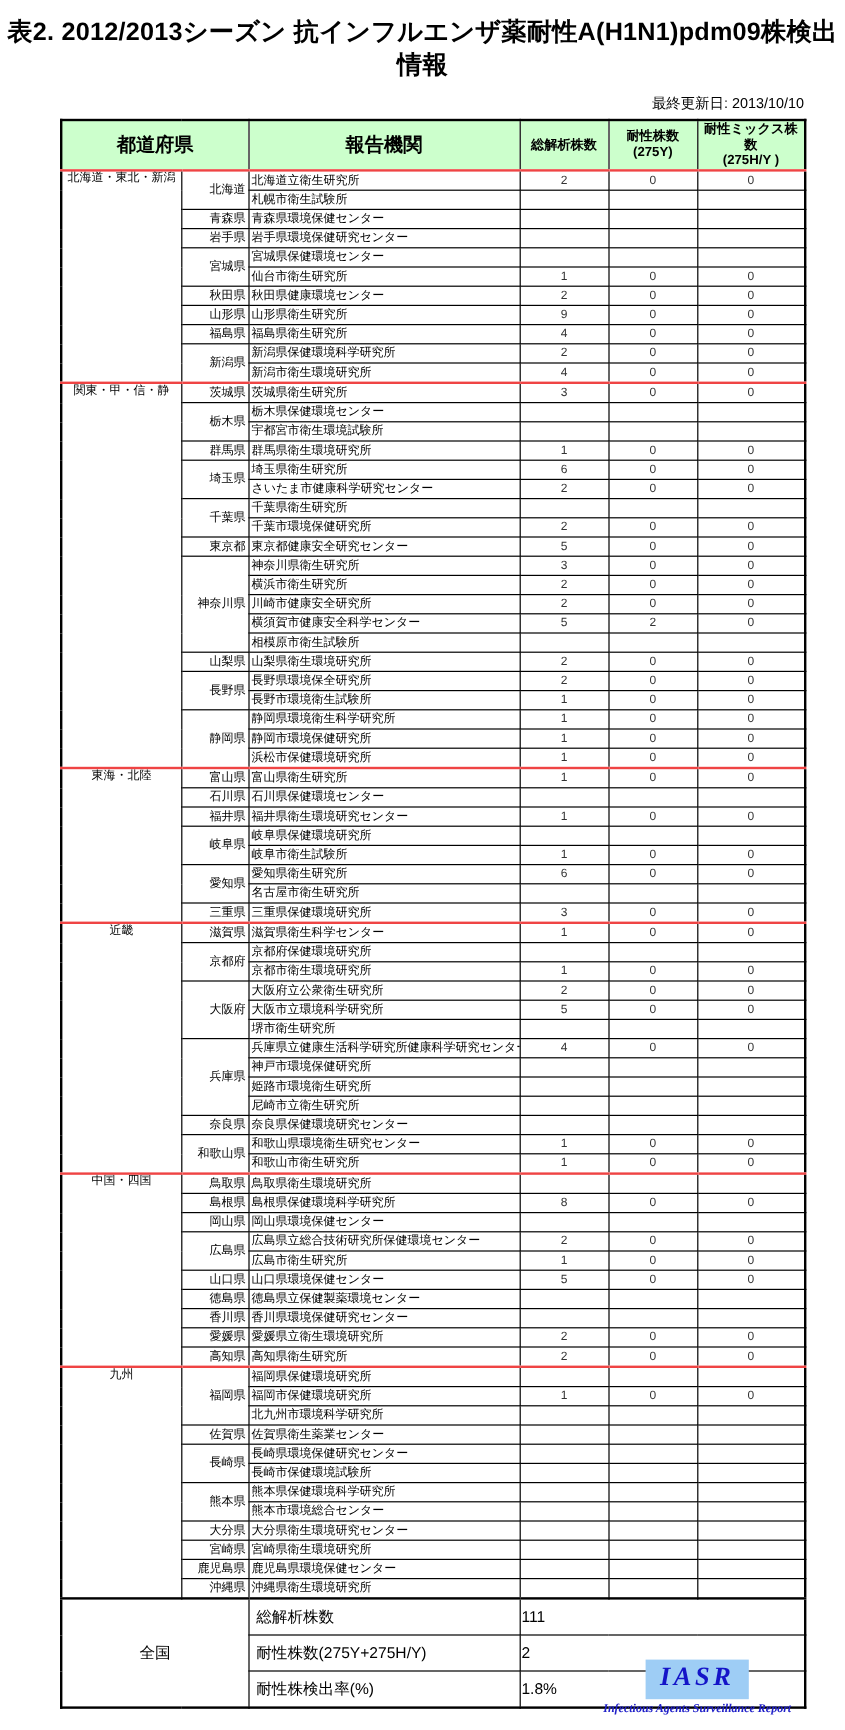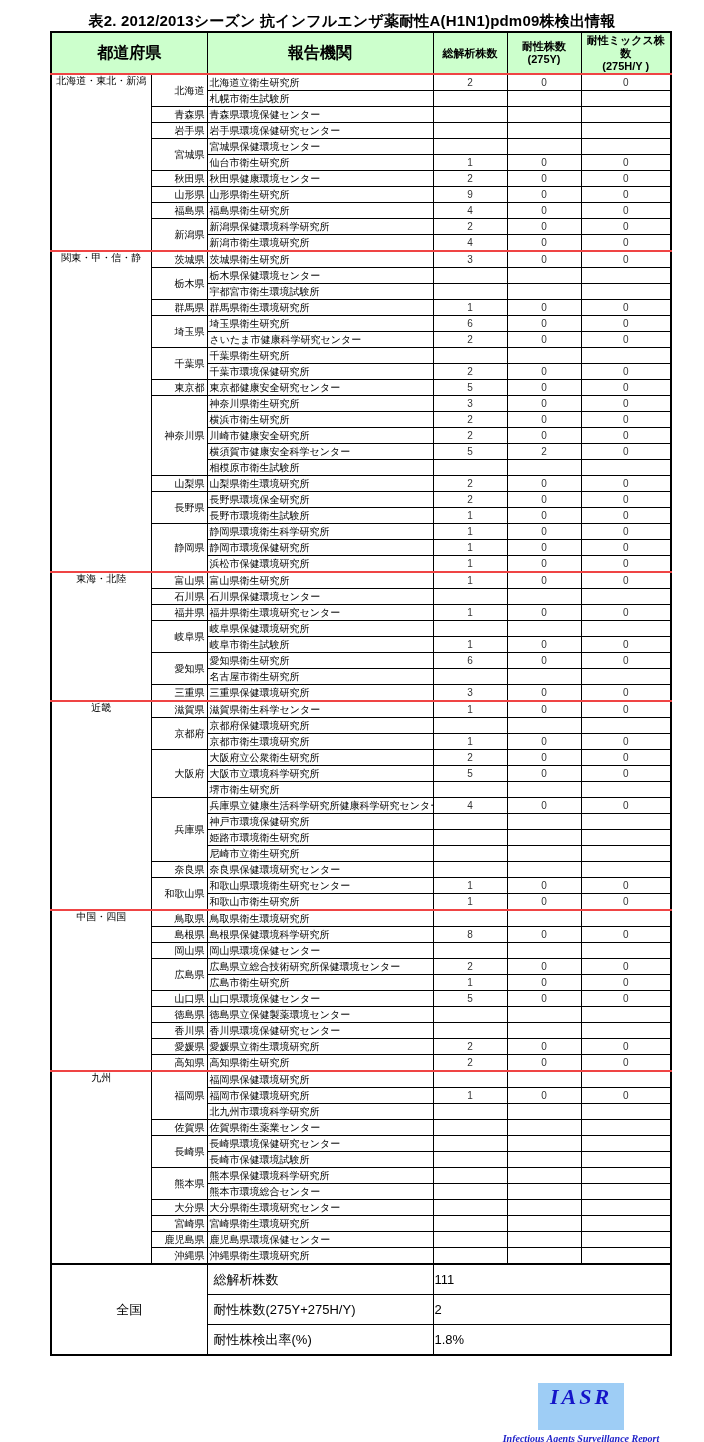--- a/index.html
+++ b/index.html
@@ -1,19 +1,19 @@
 <!DOCTYPE html>
 <html><head>
 <meta charset="utf-8">
 <style>
   html,body { margin:0; padding:0; background:#ffffff; }
   body { width:704px; height:1442px; font-family:"Liberation Sans","DejaVu Sans",sans-serif; color:#000; }
   .page { position:relative; width:704px; height:1442px; overflow:hidden; }
 
-  .title { padding-top:12px; text-align:center; font-size:15px; font-weight:bold; letter-spacing:0.2px; }
+  .title { padding-top:12px; text-align:center; font-size:21px; font-weight:bold; letter-spacing:0.2px; }
   .updated { width:620px; margin:10px 0 4px 50px; text-align:right; font-size:12px; }
 
   table.main { margin-left:50px; width:620px; table-layout:fixed; border-collapse:collapse; border:2px solid #000; }
   table.main th, table.main td { border:1px solid #000; overflow:hidden; }
 
   thead th { background:#ccffcc; font-weight:bold; font-size:16px; text-align:center; vertical-align:middle; height:40px; border-bottom:2px solid #000; padding:0; }
   thead th.pre { white-space:pre-line; font-size:11px; line-height:13px; }
 
   tbody.body td { height:15px; font-size:10px; line-height:12px; padding:0 2px; white-space:nowrap; }
   td.region-cell { vertical-align:top; text-align:center; padding-top:1px; border-right-width:2px; }
@@ -23,31 +23,35 @@
   td.v1 { border-left-width:2px; }
   tr.region-start td { border-top:2px solid #ef4444; }
 
   tbody.summary td { font-size:13px; height:27px; }
   tbody.summary tr.sfirst td { border-top:2px solid #000; }
   td.nation { text-align:center; vertical-align:middle; font-size:14px;margin-top:40px; }
   td.slabel { text-align:left; padding-left:6px; }
   td.svalue { text-align:left; border-left-width:2px; }
 
   .logo-wrap { position:absolute; top:1383px; left:468px; width:226px; text-align:center; }
-  .logo-box { display:inline-block; background:#9ecdf5; padding:1px 12px 20px 12px; }
+  .logo-box { display:inline-block; background:#9ecdf5; padding:1px 12px 6px 12px; }
   .logo-text { font-family:"Liberation Serif","DejaVu Serif",serif; font-style:italic; font-weight:bold; font-size:22px; color:#1414c8; letter-spacing:3px; }
   .logo-subtitle { margin-top:3px; font-family:"Liberation Serif","DejaVu Serif",serif; font-style:italic; font-weight:bold; font-size:10px; color:#2020c8; }
 </style>
 </head>
 <body>
 
 <div class="page">
 
   <div class="title">表2. 2012/2013シーズン 抗インフルエンザ薬耐性A(H1N1)pdm09株検出情報</div>
 
+  <div class="updated">
+    <span>最終更新日:</span>
+    <span>2013/10/10</span>
+  </div>
 
   <table class="main">
     <colgroup>
       <col style="width:100px">
         <col style="width:56px">
         <col style="width:226px">
       <col style="width:74px">
         <col style="width:74px">
         <col style="width:90px">
     </colgroup>

